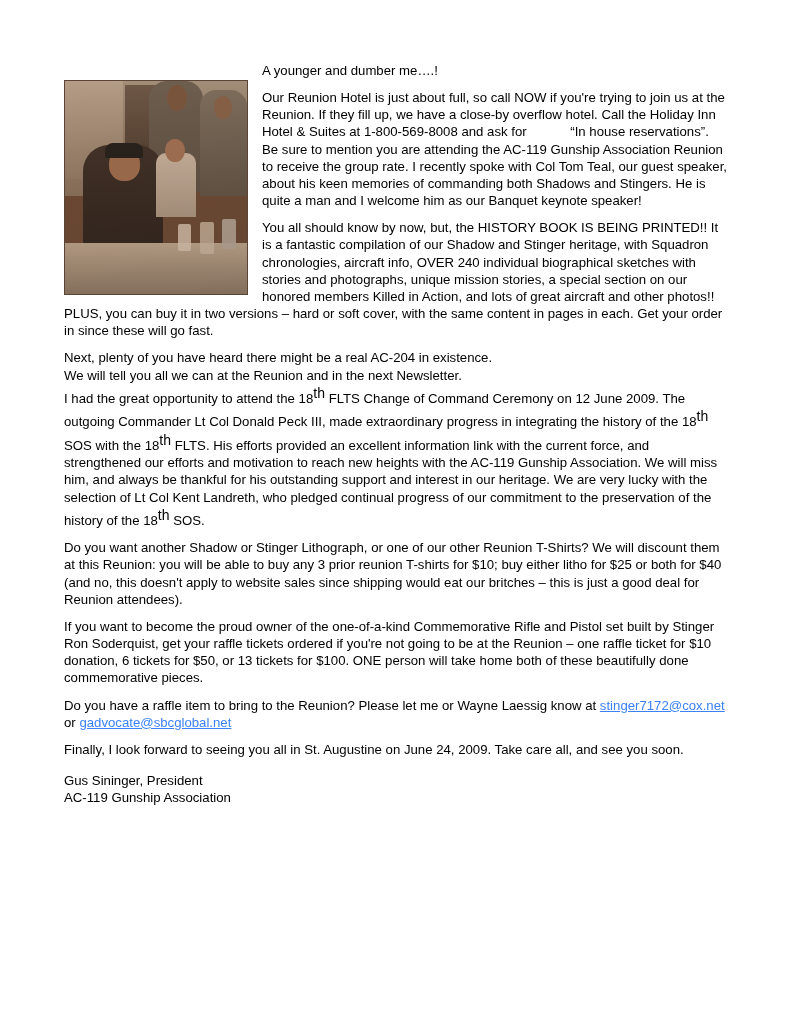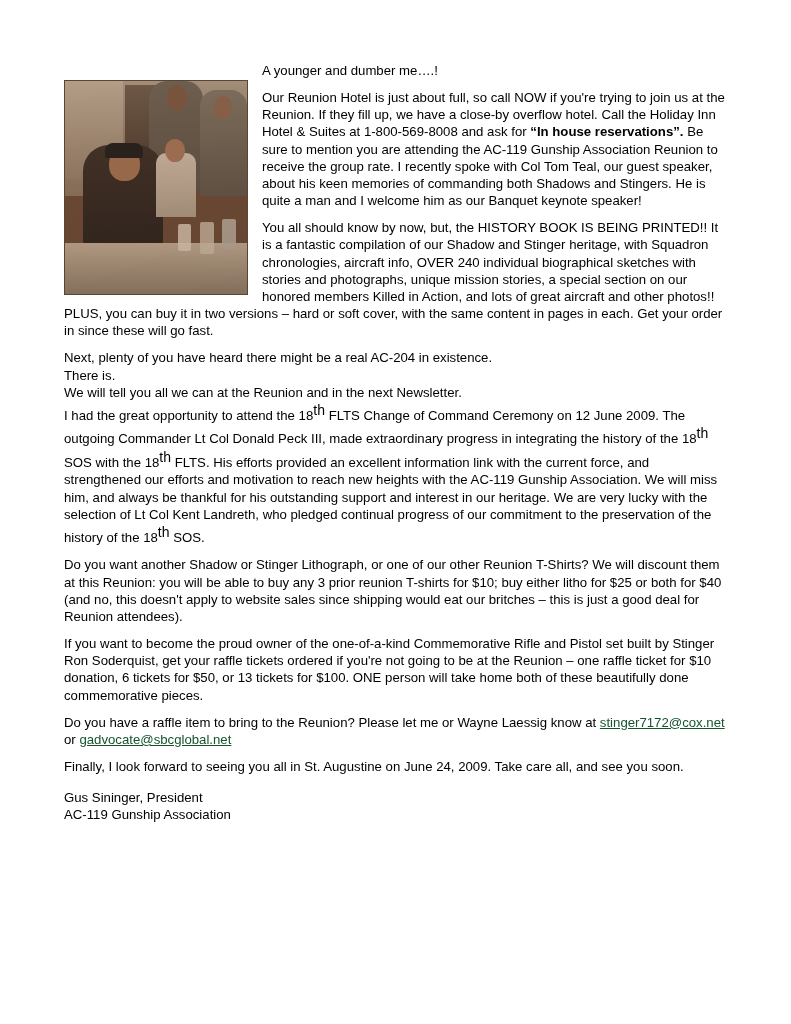--- a/index.html
+++ b/index.html
@@ -110,24 +110,24 @@
   }
 
   p {
     margin: 0 0 10px 0;
     font-size: 13.2px;
     line-height: 1.30;
     text-align: left;
   }
   .tight { margin-bottom: 0; }
   .intro { margin-bottom: 10px; }
-  b { font-weight: bold; }
+  b { font-weight: normal; margin-left: 40px; }
   sup { font-size: 14px; vertical-align: super; }
   a.email {
-    color: #14532d;
+    color: #3b82f6;
     text-decoration: underline;
   }
   .sig { margin-top: 14px; }
   .sig div { font-size: 13.2px; line-height: 1.30; }
   .clearfix::after { content: ""; display: block; clear: both; }
 </style>
 </head>
 <body>
 
 <div class="page">
@@ -154,21 +154,20 @@
 
   <p class="intro">A younger and dumber me….!</p>
 
   <p><span>Our Reunion Hotel is just about full, so call NOW if you're trying to join us at the Reunion. If they fill up, we have a close-by overflow hotel. Call the Holiday Inn Hotel &amp; Suites at 1-800-569-8008 and ask for </span><b>“In house reservations”.</b><span> Be sure to mention you are attending the AC-119 Gunship Association Reunion to receive the group rate. I recently spoke with Col Tom Teal, our guest speaker, about his keen memories of commanding both Shadows and Stingers. He is quite a man and I welcome him as our Banquet keynote speaker!</span></p>
 
   <p>You all should know by now, but, the HISTORY BOOK IS BEING PRINTED!! It is a fantastic compilation of our Shadow and Stinger heritage, with Squadron chronologies, aircraft info, OVER 240 individual biographical sketches with stories and photographs, unique mission stories, a special section on our honored members Killed in Action, and lots of great aircraft and other photos!! PLUS, you can buy it in two versions – hard or soft cover, with the same content in pages in each. Get your order in since these will go fast.</p>
 
   <div class="clearfix"></div>
 
   <p class="tight">Next, plenty of you have heard there might be a real AC-204 in existence.</p>
-  <p class="tight">There is.</p>
   <p class="tight">We will tell you all we can at the Reunion and in the next Newsletter.</p>
 
   <p><span>I had the great opportunity to attend the 18</span><sup>th</sup><span> FLTS Change of Command Ceremony on 12 June 2009. The outgoing Commander Lt Col Donald Peck III, made extraordinary progress in integrating the history of the 18</span><sup>th</sup><span> SOS with the 18</span><sup>th</sup><span> FLTS. His efforts provided an excellent information link with the current force, and strengthened our efforts and motivation to reach new heights with the AC-119 Gunship Association. We will miss him, and always be thankful for his outstanding support and interest in our heritage. We are very lucky with the selection of Lt Col Kent Landreth, who pledged continual progress of our commitment to the preservation of the history of the 18</span><sup>th</sup><span> SOS.</span></p>
 
   <p>Do you want another Shadow or Stinger Lithograph, or one of our other Reunion T-Shirts? We will discount them at this Reunion: you will be able to buy any 3 prior reunion T-shirts for $10; buy either litho for $25 or both for $40 (and no, this doesn't apply to website sales since shipping would eat our britches – this is just a good deal for Reunion attendees).</p>
 
   <p>If you want to become the proud owner of the one-of-a-kind Commemorative Rifle and Pistol set built by Stinger Ron Soderquist, get your raffle tickets ordered if you're not going to be at the Reunion – one raffle ticket for $10 donation, 6 tickets for $50, or 13 tickets for $100. ONE person will take home both of these beautifully done commemorative pieces.</p>
 
   <p><span>Do you have a raffle item to bring to the Reunion? Please let me or Wayne Laessig know at </span><a class="email" href="#">stinger7172@cox.net</a><span> or </span><a class="email" href="#">gadvocate@sbcglobal.net</a></p>
 

